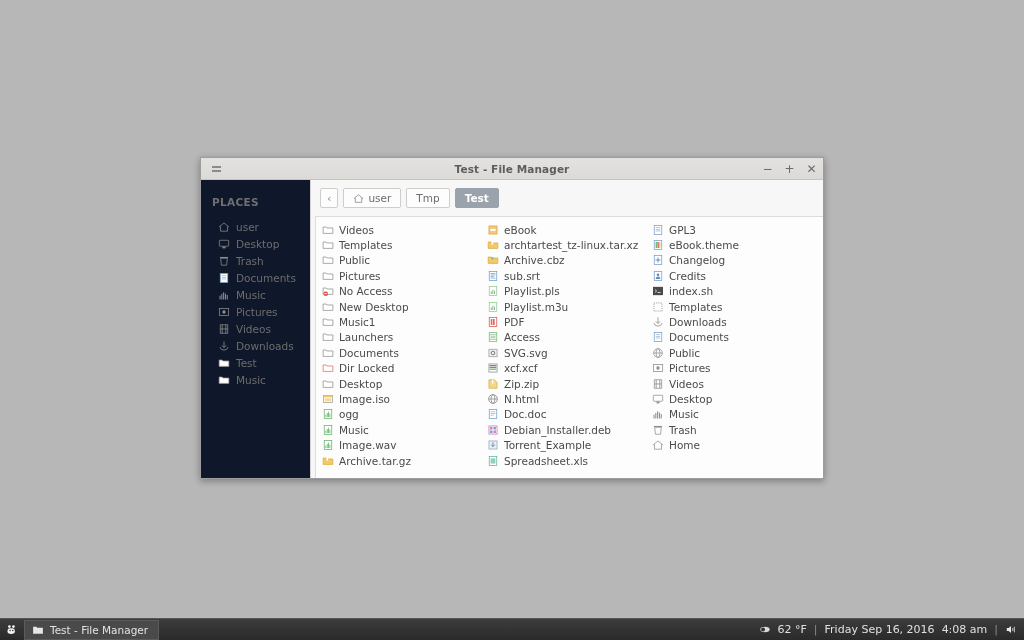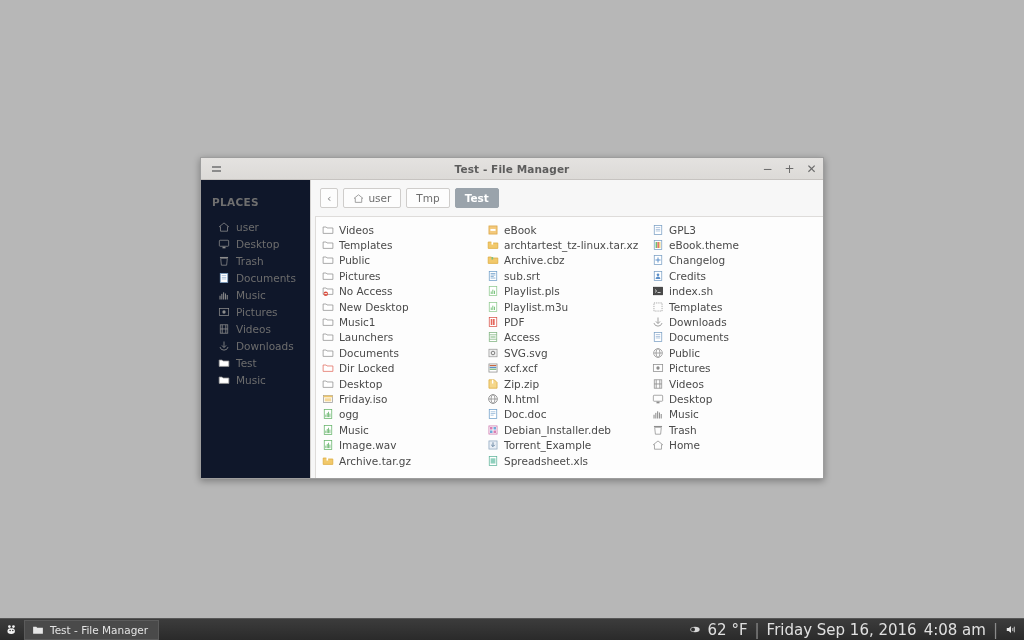--- a/index.html
+++ b/index.html
@@ -166,21 +166,21 @@
     margin-left: 2px;
     padding: 0 10px 0 7px;
     background: #4a4a4a;
     border: 1px solid #5b5b5b;
     box-sizing: border-box;
     font-size: 10.5px; color: #e3e3e3;
   }
   #tray {
     margin-left: auto; margin-right: 6px;
     display: flex; align-items: center; gap: 7px;
-    font-size: 15px; color: #e0e0e0;
+    font-size: 11px; color: #e0e0e0;
   }
   #tray .sep { color: #8a8a8a; }
   #tray .val { white-space: nowrap; }
 </style>
 </head>
 <body>
 
 <div id="desktop"></div>
 
 <div id="window">
@@ -367,21 +367,21 @@
                 <path d="M1.5 4h4l1.2 1.3h7.8v7.2H1.5z" fill="#fff" stroke="#8d8d8d" stroke-width="1"></path>
               </svg>
               <span>Desktop</span>
             </div>
             <div class="frow">
               <svg class="ic" width="12" height="12" viewBox="0 0 16 16" aria-hidden="true">
                 <rect x="2" y="3.4" width="12" height="9.2" fill="#fff" stroke="#9a9a9a" stroke-width="1"></rect>
                 <rect x="2" y="3.4" width="12" height="2.4" fill="#f0c76a"></rect>
                 <rect x="3.6" y="7" width="8.8" height="4.2" fill="#f5d99a"></rect>
               </svg>
-              <span>Friday.iso</span>
+              <span>Image.iso</span>
             </div>
             <div class="frow">
               <svg class="ic" width="12" height="12" viewBox="0 0 16 16" aria-hidden="true">
                 <rect x="3" y="2" width="10" height="12" fill="#fff" stroke="#64b368" stroke-width="1"></rect>
                 <rect x="4.6" y="8.8" width="1.1" height="3.4" fill="#64b368"></rect>
                 <rect x="6.4" y="6.6" width="1.1" height="5.6" fill="#64b368"></rect>
                 <rect x="8.2" y="5" width="1.1" height="7.2" fill="#64b368"></rect>
                 <rect x="10" y="7.4" width="1.1" height="4.8" fill="#64b368"></rect>
               </svg>
               <span>ogg</span>

